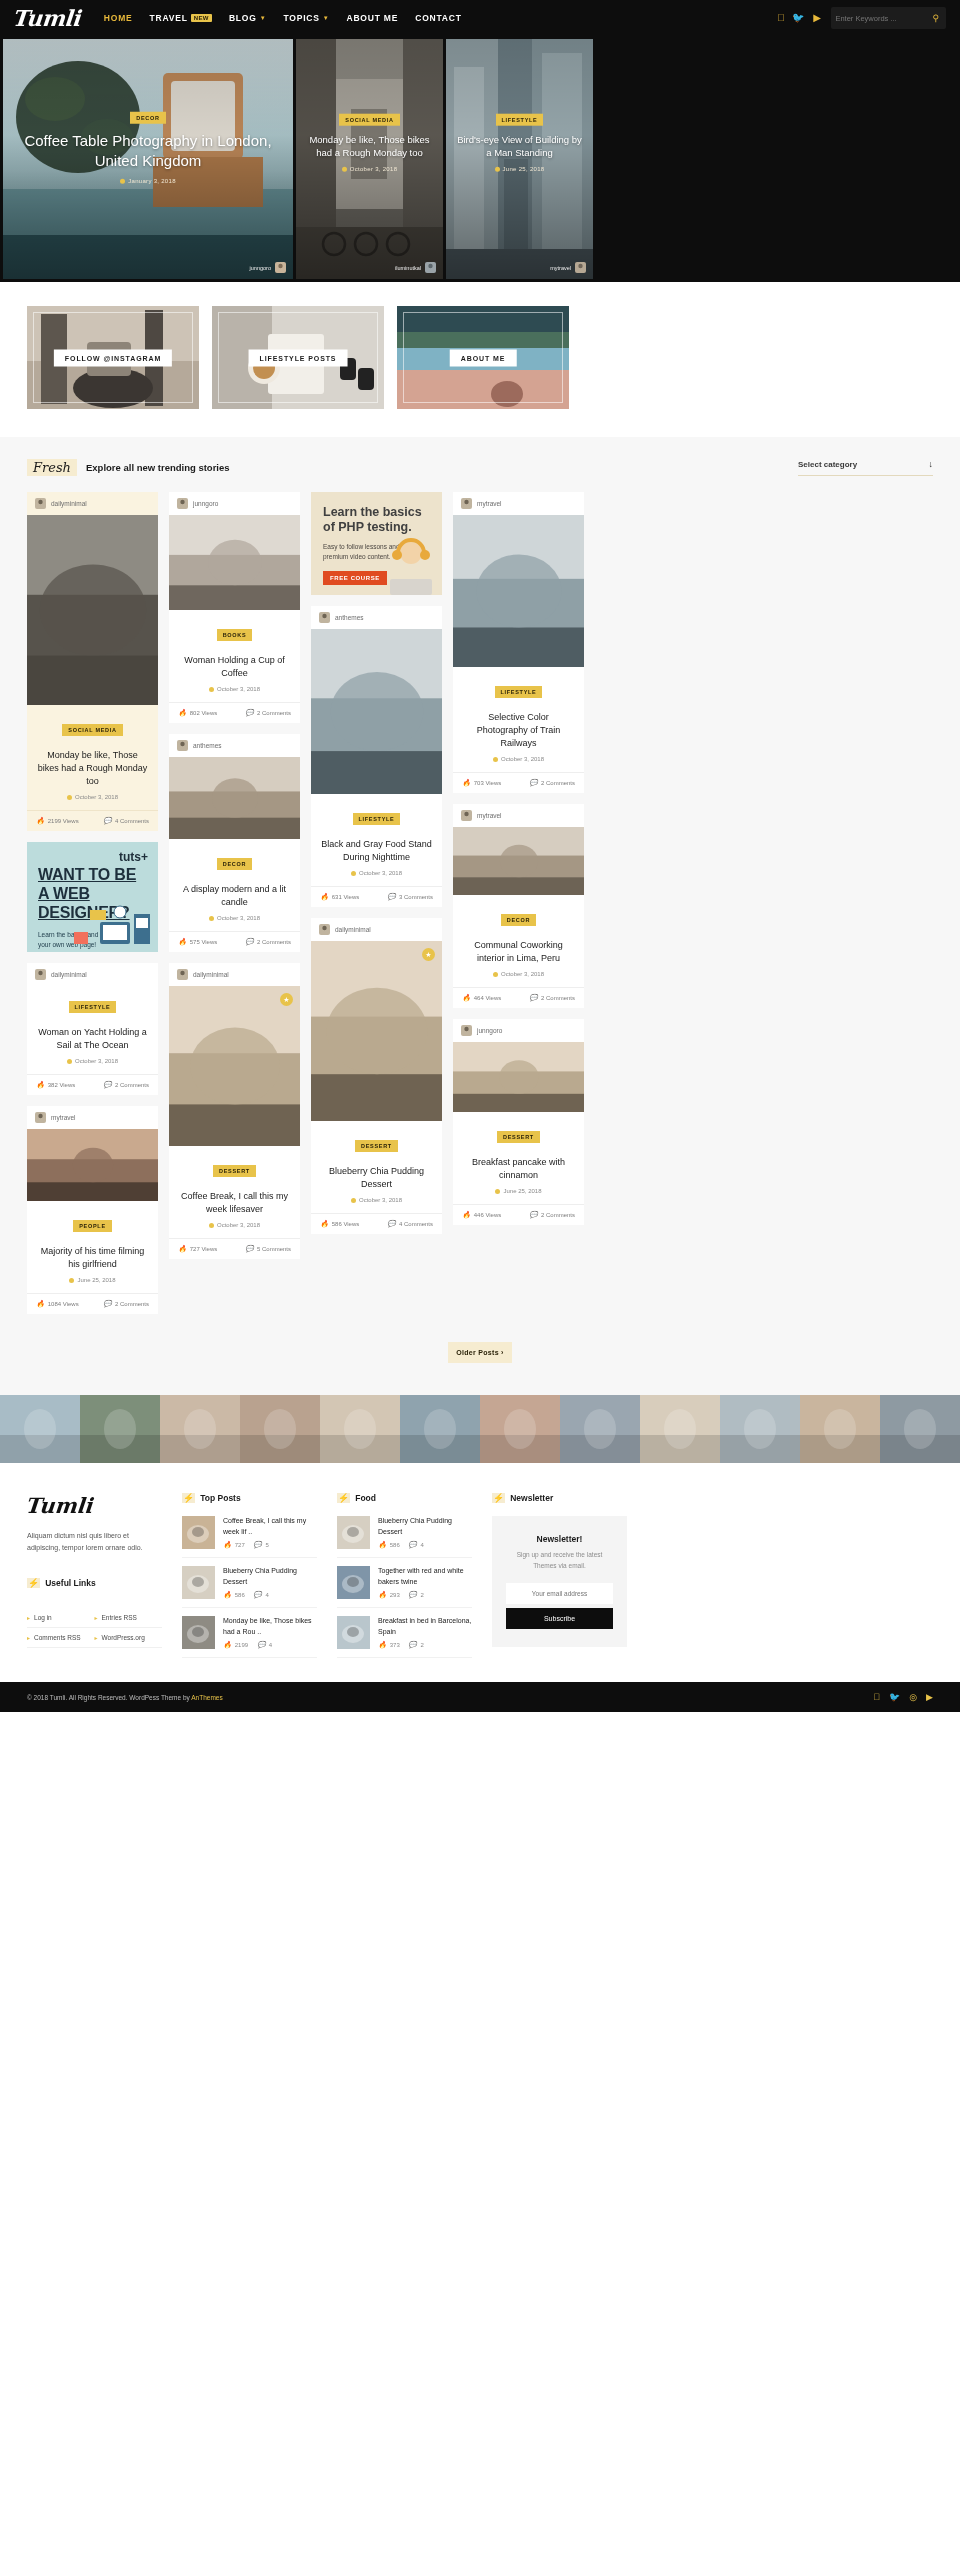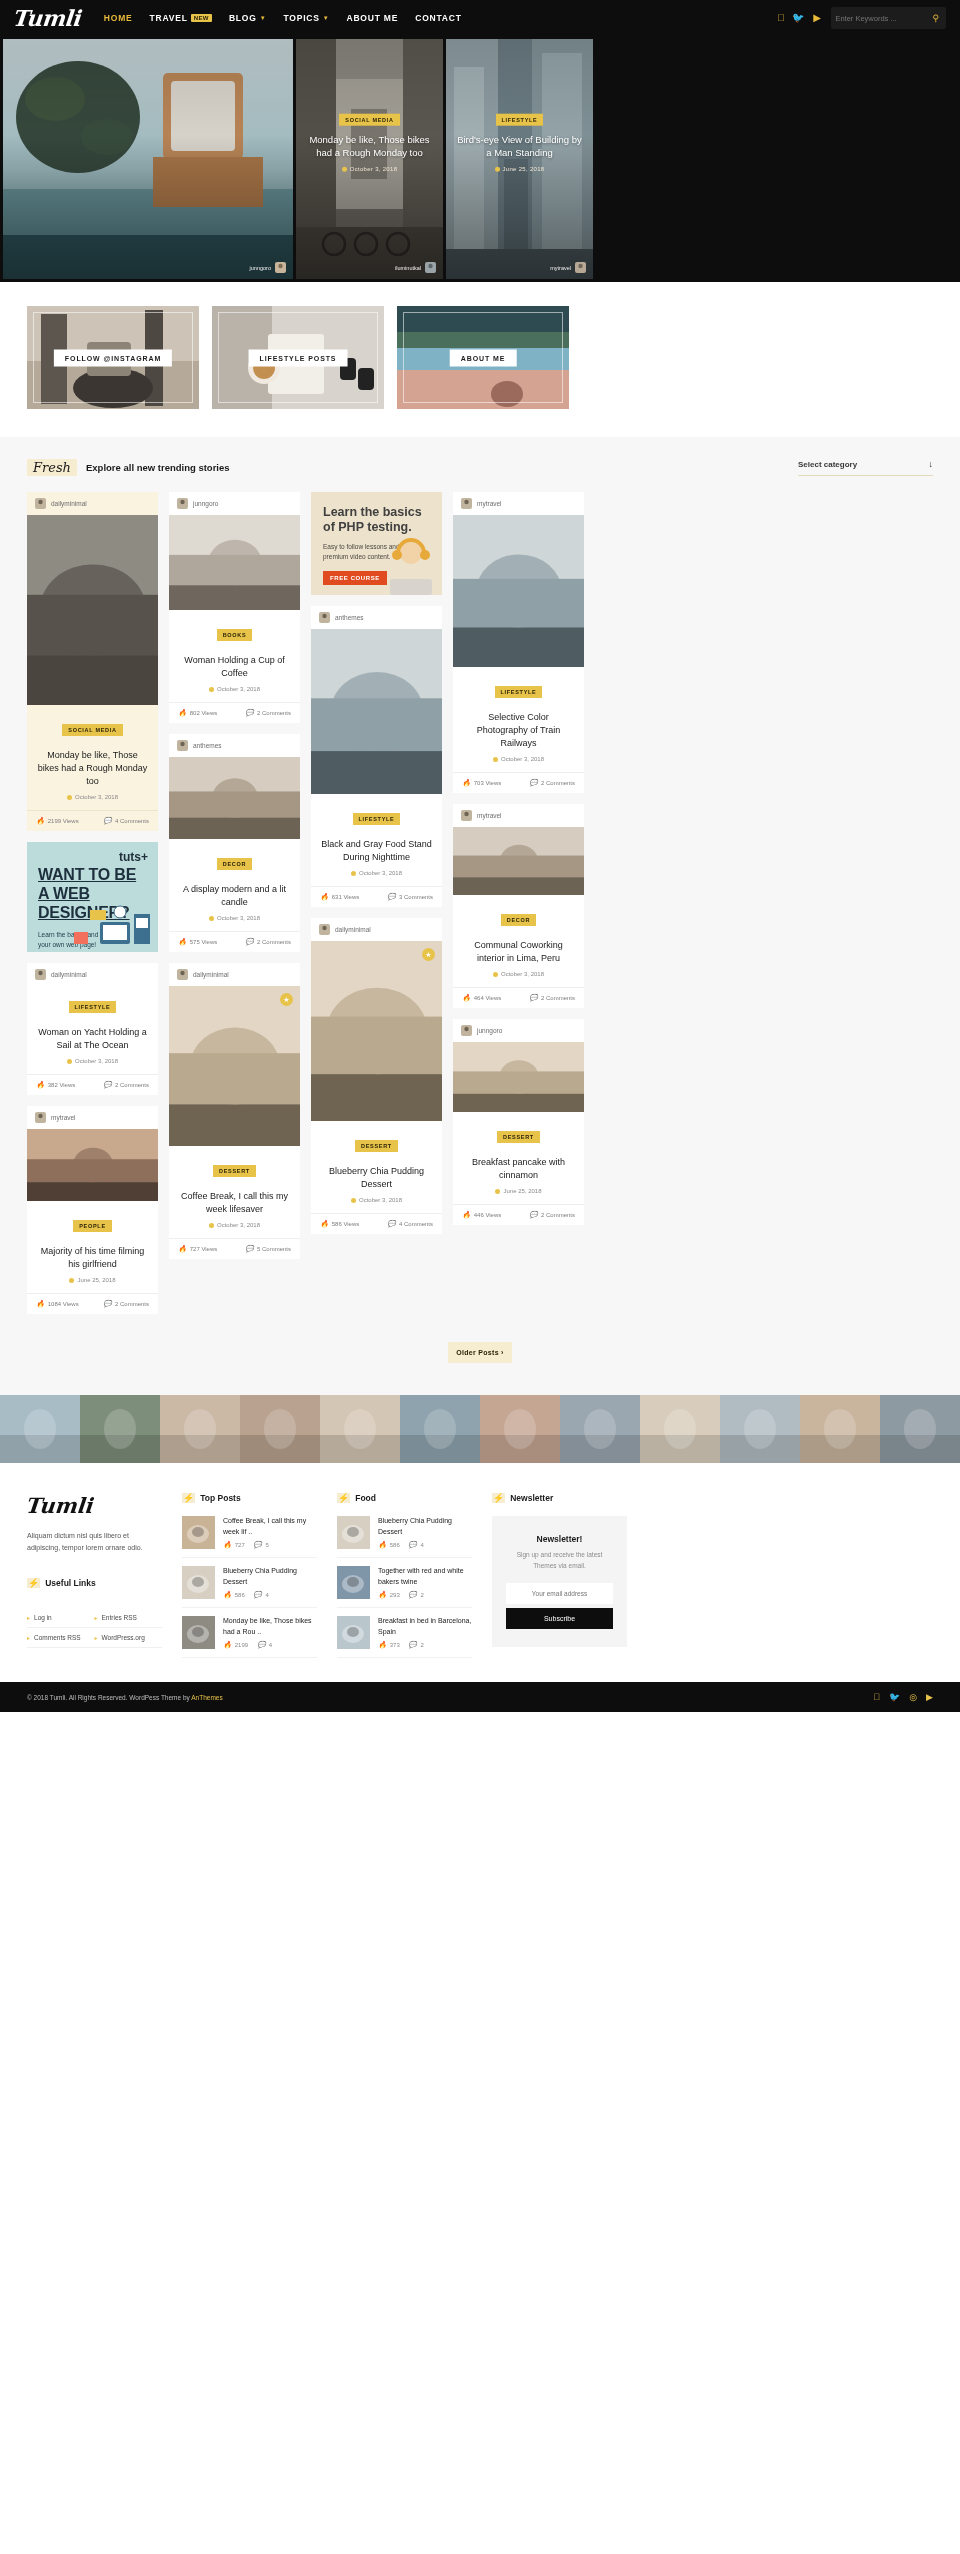--- a/index.html
+++ b/index.html
@@ -294,20 +294,28 @@
           <rect y="196" width="290" height="44" fill="#2f575e"></rect>
           <ellipse cx="75" cy="78" rx="62" ry="56" fill="#2e4033" opacity=".92"></ellipse>
           <ellipse cx="52" cy="60" rx="30" ry="22" fill="#41573f" opacity=".8"></ellipse>
           <ellipse cx="104" cy="98" rx="26" ry="18" fill="#3b5040" opacity=".8"></ellipse>
           <rect x="160" y="34" width="80" height="86" rx="5" fill="#c08a5a"></rect>
           <rect x="168" y="42" width="64" height="70" rx="4" fill="#e2ddd3"></rect>
           <rect x="150" y="118" width="110" height="50" fill="#b07b4b"></rect>
         </svg>
       </div>
       <div class="hero-shade"></div>
+      <div class="hero-txt">
+        <span class="cat-chip">DECOR</span>
+        <div class="hero-title">Coffee Table Photography in London, United Kingdom</div>
+        <div class="hero-date">
+          <i class="dot-cal"></i>
+          <span>January 3, 2018</span>
+        </div>
+      </div>
       <div class="hero-credit">
         <span>junngoro</span>
         <span class="av">
           <svg width="11" height="11">
               <rect width="11" height="11" fill="#c8b49a"></rect>
               <circle cx="5.5" cy="4" r="2.2" fill="#7d6b55"></circle>
             </svg>
         </span>
       </div>
     </div>

